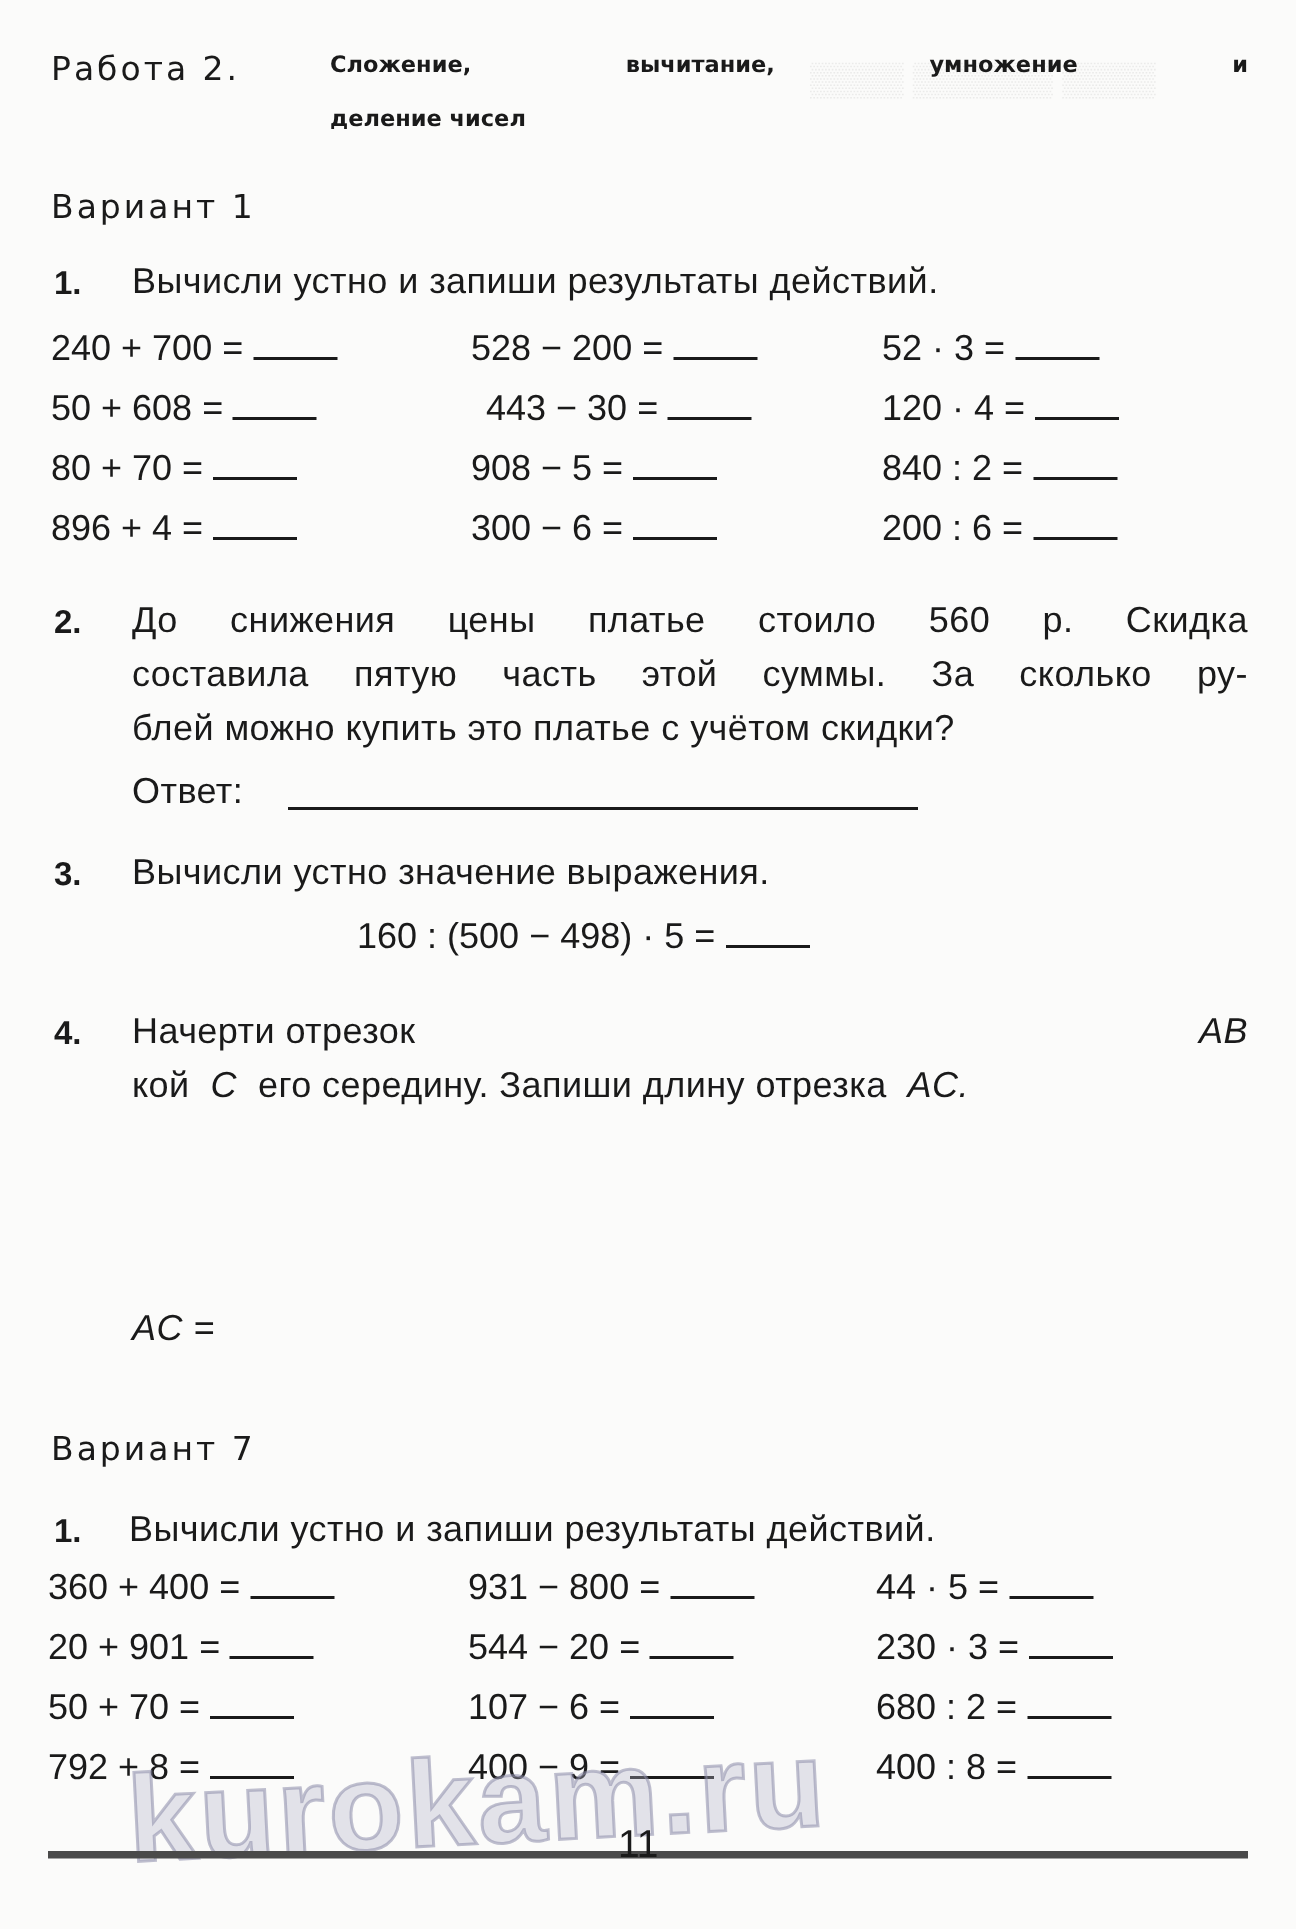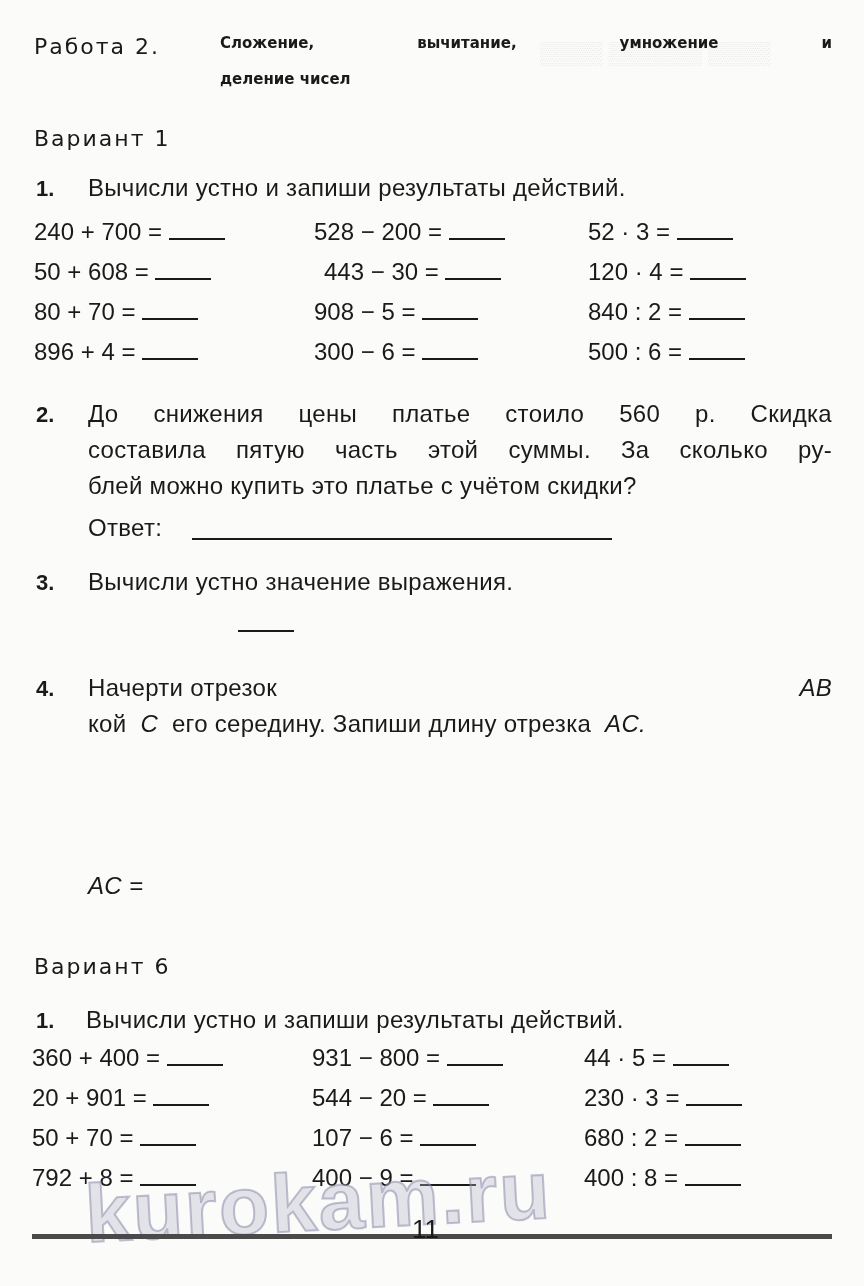--- a/index.html
+++ b/index.html
@@ -55,48 +55,48 @@
     <div class="abs eq" style="left:34px;top:258px;"><span>50 + 608 =</span> <span class="blank" style="width:56px;"></span></div>
     <div class="abs eq" style="left:324px;top:258px;"><span>443 − 30 =</span> <span class="blank" style="width:56px;"></span></div>
     <div class="abs eq" style="left:588px;top:258px;"><span>120 · 4 =</span> <span class="blank" style="width:56px;"></span></div>
 
     <div class="abs eq" style="left:34px;top:298px;"><span>80 + 70 =</span> <span class="blank" style="width:56px;"></span></div>
     <div class="abs eq" style="left:314px;top:298px;"><span>908 − 5 =</span> <span class="blank" style="width:56px;"></span></div>
     <div class="abs eq" style="left:588px;top:298px;"><span>840 : 2 =</span> <span class="blank" style="width:56px;"></span></div>
 
     <div class="abs eq" style="left:34px;top:338px;"><span>896 + 4 =</span> <span class="blank" style="width:56px;"></span></div>
     <div class="abs eq" style="left:314px;top:338px;"><span>300 − 6 =</span> <span class="blank" style="width:56px;"></span></div>
-    <div class="abs eq" style="left:588px;top:338px;"><span>500 : 6 =</span> <span class="blank" style="width:56px;"></span></div>
+    <div class="abs eq" style="left:588px;top:338px;"><span>200 : 6 =</span> <span class="blank" style="width:56px;"></span></div>
   </div>
 
   <div class="abs task-num" style="left:36px;top:402px;">2.</div>
   <div class="abs text" style="left:88px;top:400px;width:744px;text-align:justify;text-align-last:justify;">До снижения цены платье стоило 560 р. Скидка</div>
   <div class="abs text" style="left:88px;top:436px;width:744px;text-align:justify;text-align-last:justify;">составила пятую часть этой суммы. За сколько ру-</div>
   <div class="abs text" style="left:88px;top:472px;">блей можно купить это платье с учётом скидки?</div>
   <div class="abs text" style="left:88px;top:514px;">Ответ:</div>
   <div class="abs answer-line" style="left:192px;top:538px;width:420px;"></div>
 
   <div class="abs task-num" style="left:36px;top:570px;">3.</div>
   <div class="abs text" style="left:88px;top:568px;">Вычисли устно значение выражения.</div>
-  <div class="abs eq" style="left:238px;top:610px;"> <span class="blank" style="width:56px;"></span></div>
+  <div class="abs eq" style="left:238px;top:610px;"><span>160 : (500 − 498) · 5 =</span> <span class="blank" style="width:56px;"></span></div>
 
   <div class="abs task-num" style="left:36px;top:676px;">4.</div>
   <div class="abs text" style="left:88px;top:674px;width:744px;display:flex;justify-content:space-between;">
     <span>Начерти отрезок</span>
     <span class="italic">AB</span>
   </div>
   <div class="abs text" style="left:88px;top:710px;">
     <span>кой</span>&nbsp;
     <span class="italic">C</span>&nbsp;
     <span>его середину. Запиши длину отрезка</span>&nbsp;
     <span class="italic">AC.</span>
   </div>
   <div class="abs text italic" style="left:88px;top:872px;">AC =</div>
 
-  <div class="abs variant" style="left:34px;top:954px;">Вариант 6</div>
+  <div class="abs variant" style="left:34px;top:954px;">Вариант 7</div>
   <div class="abs task-num" style="left:36px;top:1008px;">1.</div>
   <div class="abs text" style="left:86px;top:1006px;">Вычисли устно и запиши результаты действий.</div>
 
   <div>
     <div class="abs eq" style="left:32px;top:1044px;"><span>360 + 400 =</span> <span class="blank" style="width:56px;"></span></div>
     <div class="abs eq" style="left:312px;top:1044px;"><span>931 − 800 =</span> <span class="blank" style="width:56px;"></span></div>
     <div class="abs eq" style="left:584px;top:1044px;text-align:center;"><span>44 · 5 =</span> <span class="blank" style="width:56px;"></span></div>
 
     <div class="abs eq" style="left:32px;top:1084px;"><span>20 + 901 =</span> <span class="blank" style="width:56px;"></span></div>
     <div class="abs eq" style="left:312px;top:1084px;"><span>544 − 20 =</span> <span class="blank" style="width:56px;"></span></div>

